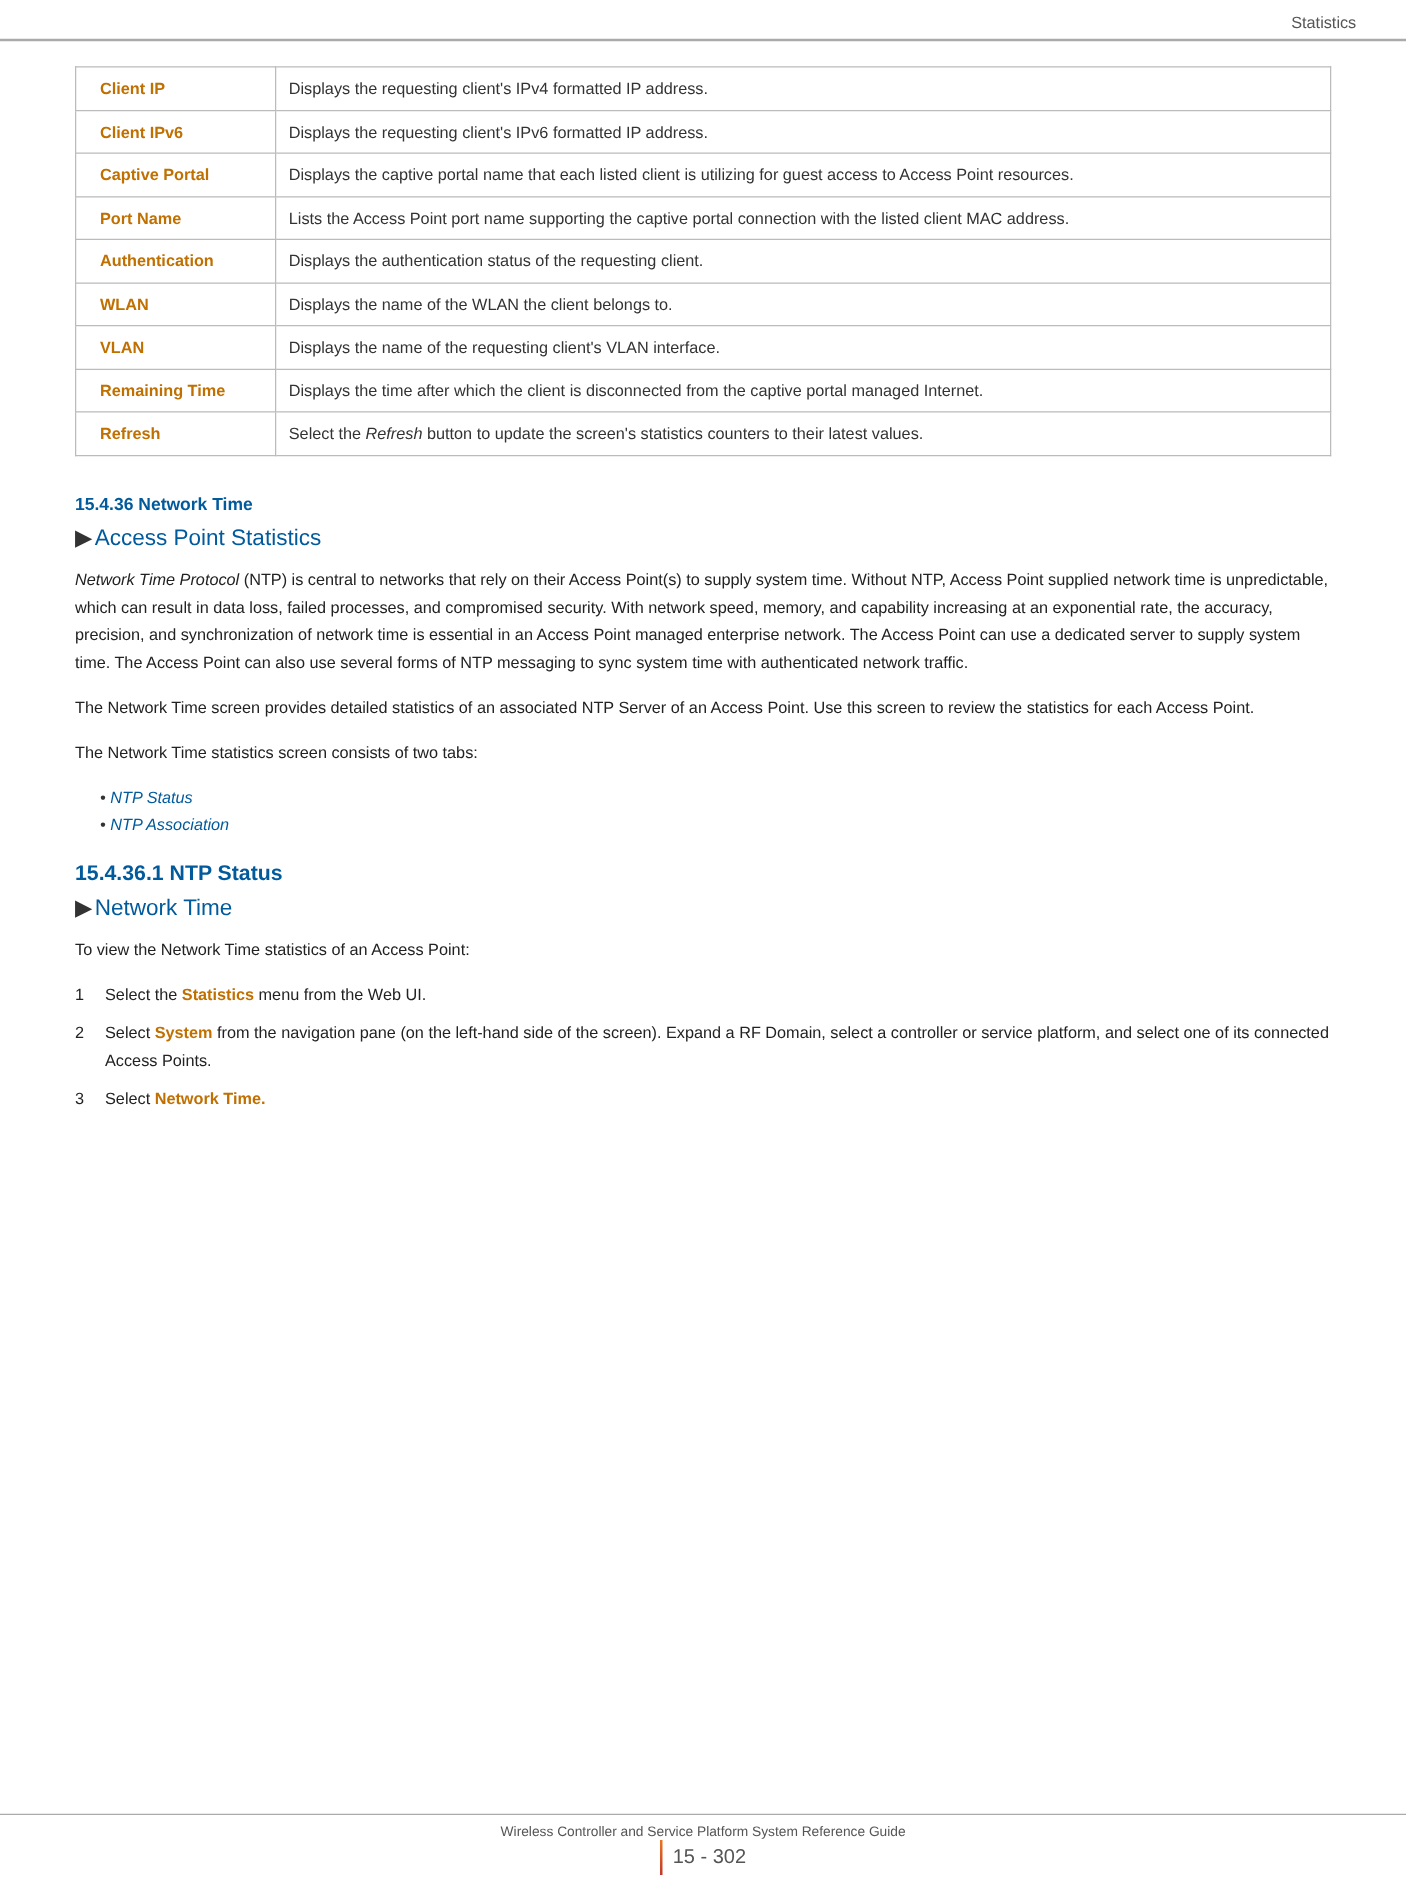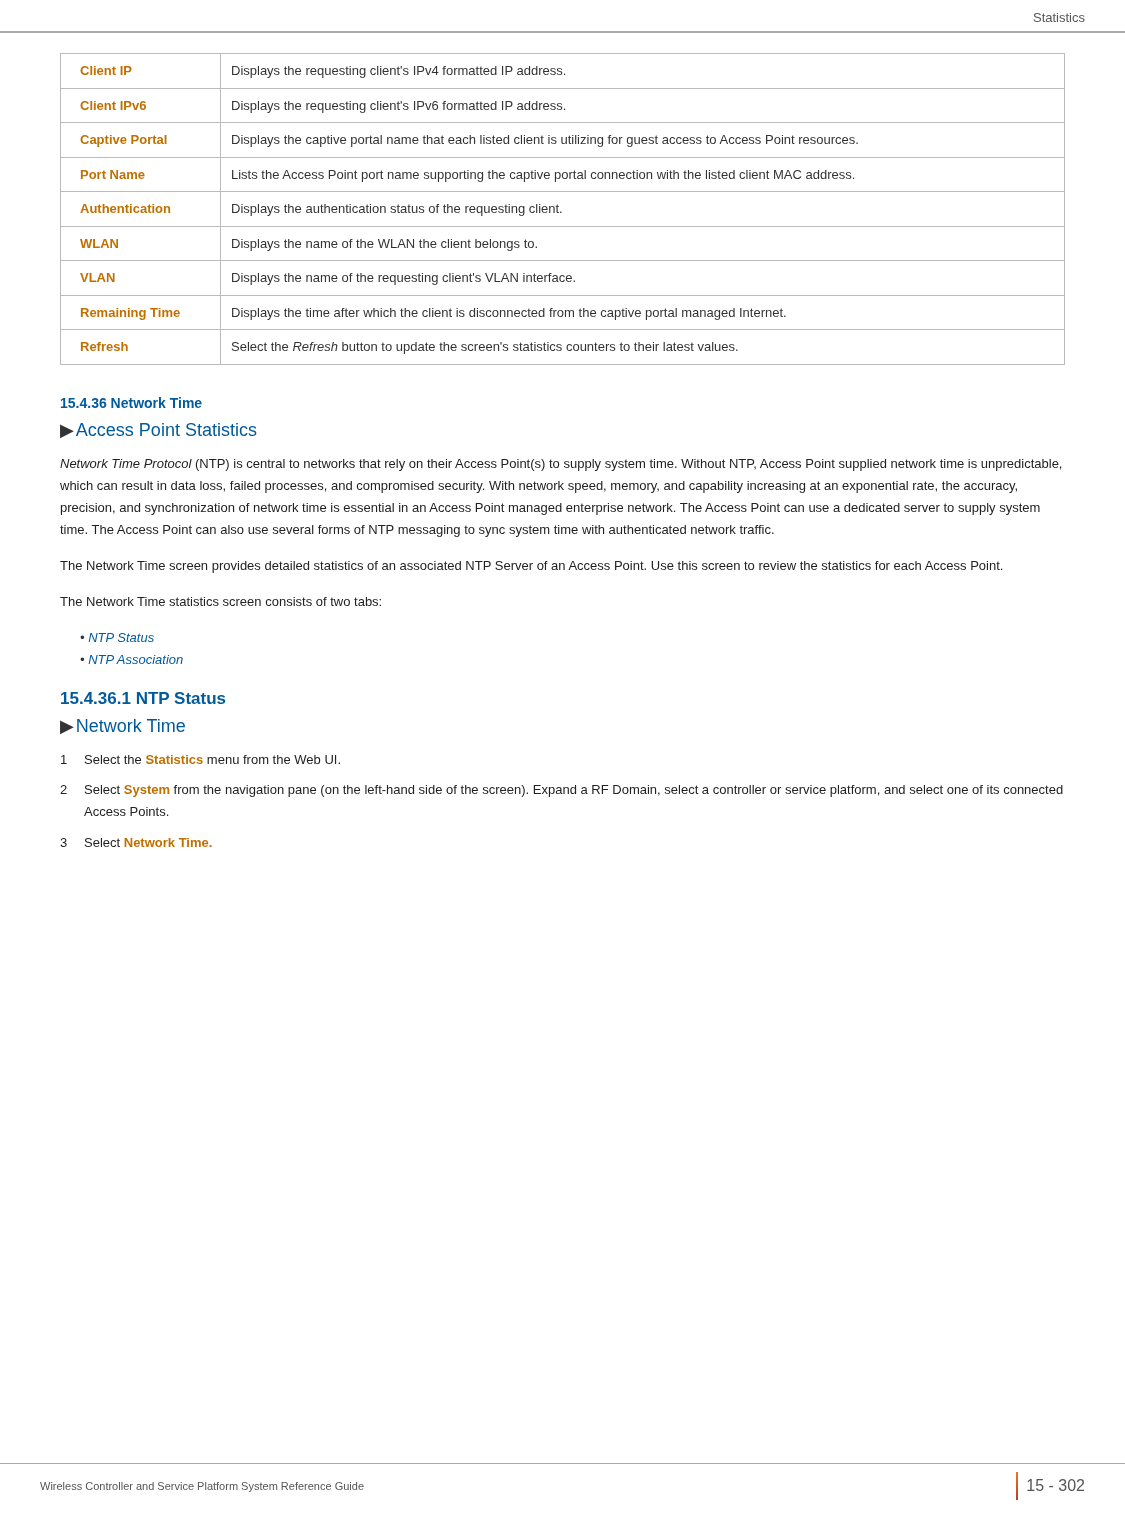--- a/index.html
+++ b/index.html
@@ -142,20 +142,21 @@
       position: absolute;
       bottom: 18px;
       left: 0;
       right: 0;
       display: flex;
       justify-content: space-between;
       align-items: center;
       padding: 0 40px;
       border-top: 1px solid #aaa;
       padding-top: 8px;
+      flex-direction: column;
     }
 
     .footer-left {
       font-size: 11px;
       color: #555;
     }
 
     .footer-right {
       font-size: 16px;
       color: #555;
@@ -251,20 +252,23 @@
 
   <div>
     <div class="section-heading-2">
       <span>15.4.36.1</span>&nbsp;<span>NTP Status</span>
     </div>
 
     <span class="breadcrumb-link">
       <span class="breadcrumb-arrow">▶</span><span>Network Time</span>
     </span>
 
+    <p class="body-paragraph">
+      <span>To view the Network Time statistics of an Access Point:</span>
+    </p>
 
     <ol class="numbered-list" id="steps-list">
         <li>Select the <strong class="bold-term" style="color: rgb(192, 112, 0);">Statistics</strong> menu from the Web UI.</li>
         <li>Select <strong class="bold-term" style="color: rgb(192, 112, 0);">System</strong> from the navigation pane (on the left-hand side of the screen). Expand a RF Domain, select a controller or service platform, and select one of its connected Access Points.</li>
         <li>Select <strong class="bold-term" style="color: rgb(192, 112, 0);">Network Time.</strong></li>
       </ol>
   </div>
 
 </div>
 

